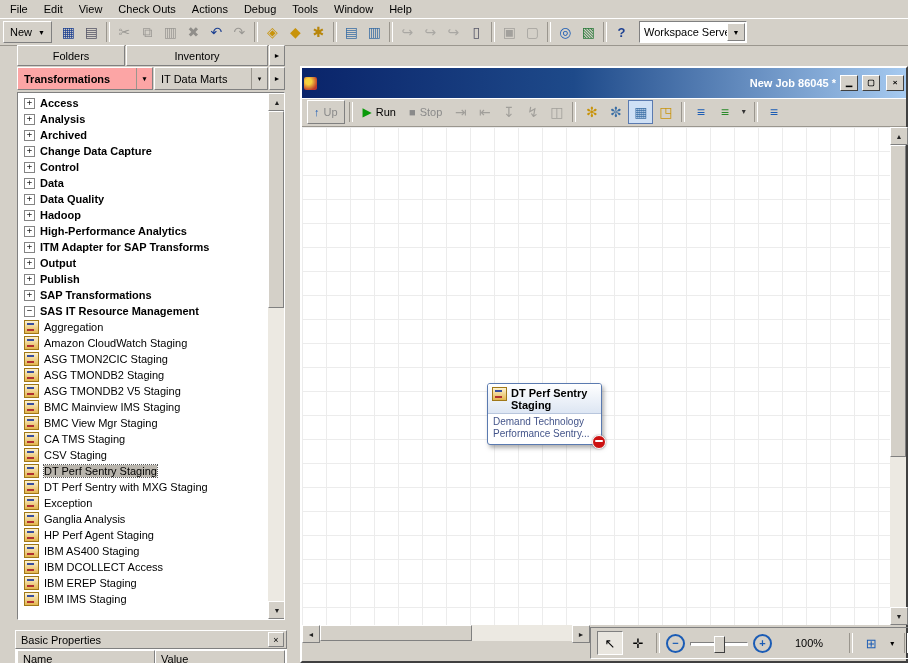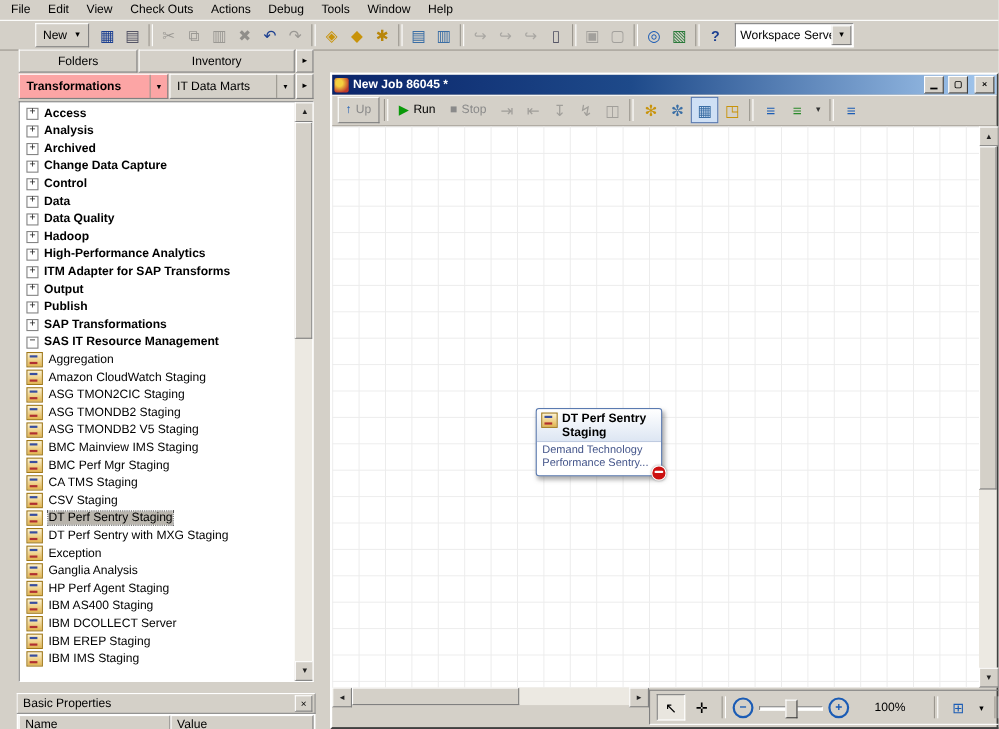--- a/index.html
+++ b/index.html
@@ -9,21 +9,21 @@
        -webkit-font-smoothing:none;}
 
   
   .menubar{position:absolute;top:0;left:0;right:0;height:18px;display:flex;align-items:center;padding-left:2px;}
   .menu-item{padding:2px 8px;cursor:default;white-space:nowrap;}
 
   
   .toolbar{position:absolute;top:18px;left:0;right:0;height:26px;display:flex;align-items:center;
            padding:0 3px;border-top:1px solid #fff;border-bottom:1px solid #9a968e;}
   .new-btn{height:20px;display:flex;align-items:center;gap:6px;padding:0 6px;margin-right:5px;
-           border:1px solid;border-color:#fff #808080 #808080 #fff;background:var(--chrome,#d4d0c8);margin-left:29px;}
+           border:1px solid;border-color:#fff #808080 #808080 #fff;background:var(--chrome,#d4d0c8);}
   .new-btn .dd{font-size:7px;}
   .tbtn{width:23px;height:22px;flex:none;display:flex;align-items:center;justify-content:center;}
   .tbtn .glyph{font-size:14px;line-height:1;}
   .tbtn.narrow{width:13px;}
   .tbtn.narrow .glyph{font-size:8px;}
   .tbtn.disabled .glyph{filter:grayscale(1);opacity:.45;}
   .tbtn.boldglyph .glyph{font-weight:bold;font-size:13px;}
   .tbtn.active{border:1px solid #5a7ab0;background:#cfe0f5;}
   .vsep{width:2px;height:20px;flex:none;border-left:1px solid #9a968e;border-right:1px solid #fff;margin:0 3px;}
   .combo{margin-left:6px;width:106px;height:20px;background:#fff;display:flex;align-items:center;
@@ -82,22 +82,22 @@
   .bp-cols{display:flex;padding:1px 2px 0 2px;background:#fff;height:18px;}
   .bp-col{height:16px;display:flex;align-items:center;padding:0 5px;background:var(--chrome,#d4d0c8);
           border:1px solid;border-color:#fff #808080 #808080 #fff;}
   .bp-cols .bp-col:nth-child(1){flex:0 0 126px;}
   .bp-cols .bp-col:nth-child(2){flex:1;}
 
   
   .mdi{position:absolute;left:272px;top:44px;right:0;bottom:0;overflow:hidden;}
   .job-window{position:absolute;left:28px;top:22px;right:0;bottom:0;display:flex;flex-direction:column;
               background:var(--chrome,#d4d0c8);border:2px solid;border-color:#fff #404040 #404040 #fff;}
-  .jw-titlebar{height:18px;flex:none;display:flex;align-items:center;gap:4px;padding:0 2px;
-               background:linear-gradient(90deg,var(--titlebar-start,#0a246a) 0%,#1e4a8a 45%,var(--titlebar-end,#a6caf0) 100%);}
+  .jw-titlebar{height:30px;flex:none;display:flex;align-items:center;gap:4px;padding:0 2px;
+               background:linear-gradient(90deg,var(--titlebar-start,#0a246a) 0%,#1e4a8a 45%,var(--titlebar-end,#a6caf0) 100%);text-align:right;}
   .jw-icon{width:13px;height:13px;flex:none;border-radius:2px;
            background:radial-gradient(circle at 35% 35%,#f4d03f 25%,#c0392b 75%);}
   .jw-title{flex:1;color:#fff;font-weight:bold;white-space:nowrap;overflow:hidden;}
   .jw-btn{width:16px;height:14px;flex:none;display:flex;align-items:center;justify-content:center;
           font-size:8px;font-weight:bold;color:#000;background:var(--chrome,#d4d0c8);
           border:1px solid;border-color:#fff #404040 #404040 #fff;}
   .jw-btn span{line-height:6px;}
 
   .jw-toolbar{height:28px;flex:none;display:flex;align-items:center;gap:1px;padding:0 5px;
               box-shadow:inset 0 1px 0 #fff;border-bottom:1px solid #9a968e;}
@@ -358,21 +358,21 @@
             <span class="tree-label">ASG TMONDB2 V5 Staging</span>
           </div>
           <div class="tree-row child">
 
             <span class="node-icon"></span>
             <span class="tree-label">BMC Mainview IMS Staging</span>
           </div>
           <div class="tree-row child">
 
             <span class="node-icon"></span>
-            <span class="tree-label">BMC Perf Mgr Staging</span>
+            <span class="tree-label">BMC View Mgr Staging</span>
           </div>
           <div class="tree-row child">
 
             <span class="node-icon"></span>
             <span class="tree-label">CA TMS Staging</span>
           </div>
           <div class="tree-row child">
 
             <span class="node-icon"></span>
             <span class="tree-label">CSV Staging</span>
@@ -403,21 +403,21 @@
             <span class="tree-label">HP Perf Agent Staging</span>
           </div>
           <div class="tree-row child">
 
             <span class="node-icon"></span>
             <span class="tree-label">IBM AS400 Staging</span>
           </div>
           <div class="tree-row child">
 
             <span class="node-icon"></span>
-            <span class="tree-label">IBM DCOLLECT Server</span>
+            <span class="tree-label">IBM DCOLLECT Access</span>
           </div>
           <div class="tree-row child">
 
             <span class="node-icon"></span>
             <span class="tree-label">IBM EREP Staging</span>
           </div>
           <div class="tree-row child">
 
             <span class="node-icon"></span>
             <span class="tree-label">IBM IMS Staging</span>

